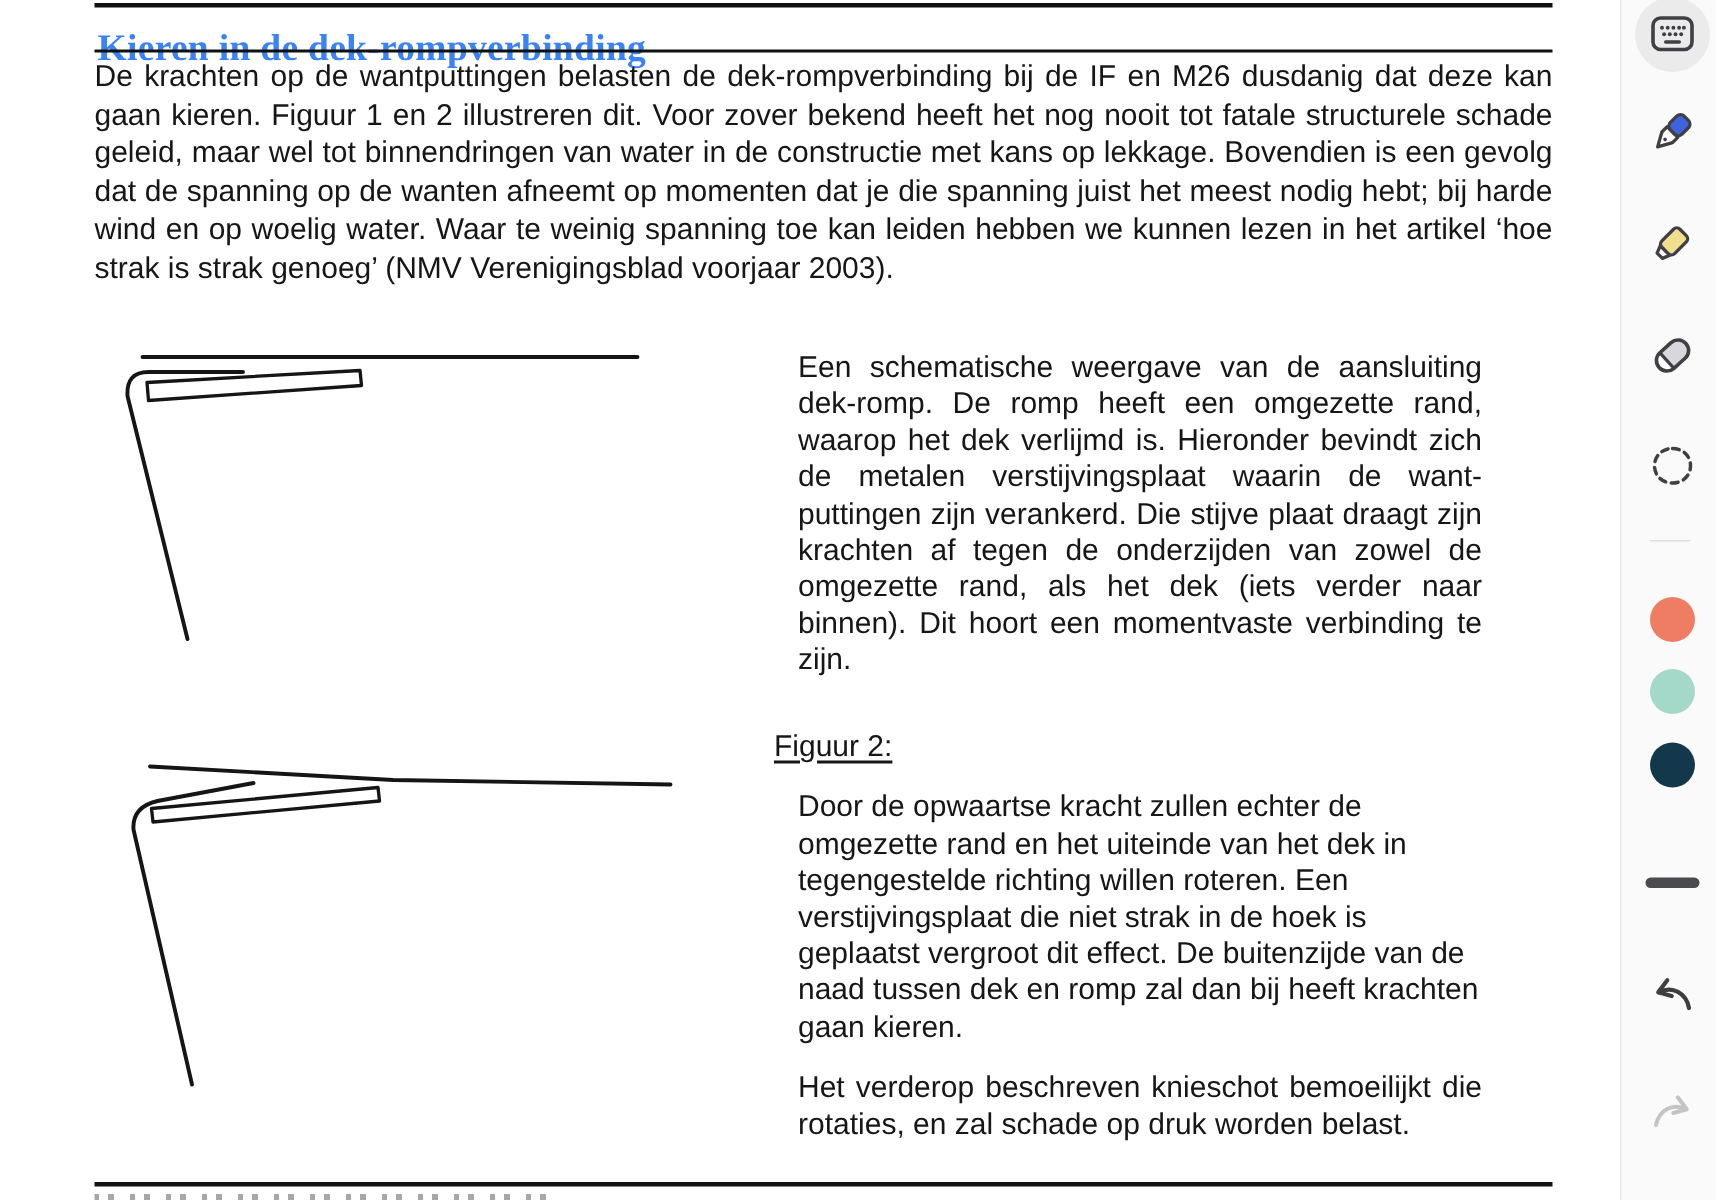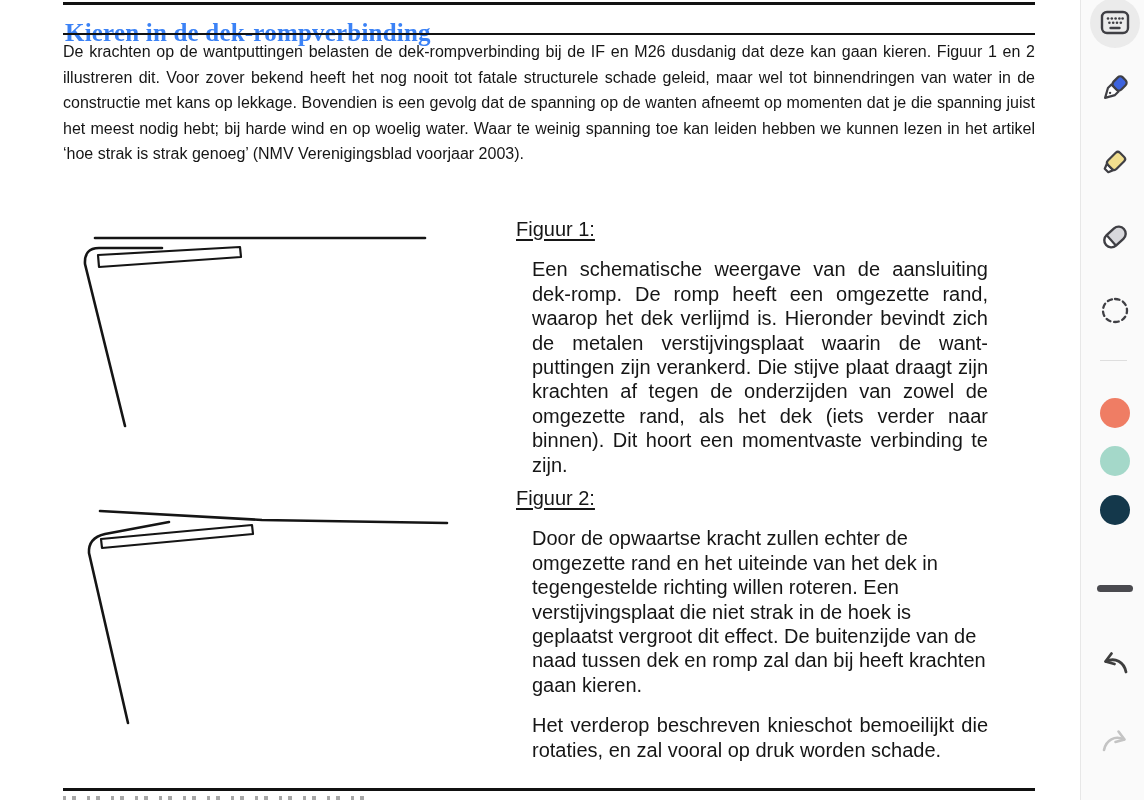--- a/index.html
+++ b/index.html
@@ -6,21 +6,21 @@
   .screen{position:relative;width:1144px;height:800px;background:#fff;overflow:hidden;
           font-family:"Liberation Sans",sans-serif;color:#141414;}
   
   .doc{position:absolute;left:63px;top:0;width:972px;height:800px;}
   .rule{position:absolute;left:0;width:972px;background:#111;}
   .rule-top{top:2px;height:3px;}
   .rule-title{top:33px;height:2px;}
   .rule-bottom{top:788px;height:3px;}
   .title{position:absolute;left:2px;top:19px;margin:0;font-family:"Liberation Serif",serif;
          font-weight:bold;font-size:25px;line-height:28px;color:#3b82f6;letter-spacing:.2px;text-align:center;}
-  .intro{position:absolute;left:0;top:39px;width:972px;margin:0;font-size:16px;line-height:25.6px;
+  .intro{position:absolute;left:0;top:39px;width:972px;margin:0;font-size:20px;line-height:25.6px;
          text-align:justify;text-align-last:left;color:#161616;}
   .fig{position:absolute;}
   .fig1{left:0;top:225px;}
   .fig2{left:0;top:498px;}
   .ln{fill:none;stroke:#151515;stroke-width:2.6;stroke-linejoin:round;stroke-linecap:round;}
   .plate{fill:#ffffff;stroke-width:2.2;}
   .cap{position:absolute;left:453px;width:488px;font-size:20px;line-height:24.4px;color:#161616;}
   .cap1{top:217px;}
   .cap2{top:486px;}
   .cap-label{text-decoration:underline;text-underline-offset:3px;margin:0 0 1px 0;}
@@ -52,34 +52,33 @@
     <div class="rule rule-title"></div>
     <p class="intro">De krachten op de wantputtingen belasten de dek-rompverbinding bij de IF en M26 dusdanig dat deze kan gaan kieren. Figuur 1 en 2 illustreren dit. Voor zover bekend heeft het nog nooit tot fatale structurele schade geleid, maar wel tot binnendringen van water in de constructie met kans op lekkage. Bovendien is een gevolg dat de spanning op de wanten afneemt op momenten dat je die spanning juist het meest nodig hebt; bij harde wind en op woelig water. Waar te weinig spanning toe kan leiden hebben we kunnen lezen in het artikel ‘hoe strak is strak genoeg’ (NMV Verenigingsblad voorjaar 2003).</p>
 
     <svg class="fig fig1" width="380" height="210" viewBox="0 0 380 210">
       <path class="ln" d="M32 13 H362"></path>
       <path class="ln" d="M99 23 L36 23 Q21 23 22 39 L62 201"></path>
       <path class="ln plate" d="M35 30 L177 22 L178 32 L36 42 Z"></path>
     </svg>
 
     <div class="cap cap1">
-      <div class="cap-label">Figuur 1:</div>
       <p class="cap-text just">Een schematische weergave van de aansluiting dek-romp. De romp heeft een omgezette rand, waarop het dek verlijmd is. Hieronder bevindt zich de metalen verstijvingsplaat waarin de want-puttingen zijn verankerd. Die stijve plaat draagt zijn krachten af tegen de onderzijden van zowel de omgezette rand, als het dek (iets verder naar binnen). Dit hoort een momentvaste verbinding te zijn.</p>
     </div>
 
     <svg class="fig fig2" width="395" height="235" viewBox="0 0 395 235">
       <path class="ln" d="M37 13 L199 22 L384 25"></path>
       <path class="ln" d="M106 24 L42 36 Q25 40 26 55 L65 225"></path>
       <path class="ln plate" d="M38 41 L189 27 L190 36 L39 50 Z"></path>
     </svg>
 
     <div class="cap cap2">
       <div class="cap-label">Figuur 2:</div>
       <p class="cap-text">Door de opwaartse kracht zullen echter de omgezette rand en het uiteinde van het dek in tegengestelde richting willen roteren. Een verstijvingsplaat die niet strak in de hoek is geplaatst vergroot dit effect. De buitenzijde van de naad tussen dek en romp zal dan bij heeft krachten gaan kieren.</p>
-      <p class="cap-text just">Het verderop beschreven knieschot bemoeilijkt die rotaties, en zal vooral op druk worden schade.</p>
+      <p class="cap-text just">Het verderop beschreven knieschot bemoeilijkt die rotaties, en zal schade op druk worden belast.</p>
     </div>
 
     <div class="rule rule-bottom"></div>
     <div class="clipped-line"></div>
   </div>
 
   <div class="sidebar">
 
     <button class="tool keyboard">
       <svg width="32" height="28" viewBox="0 0 32 28">

